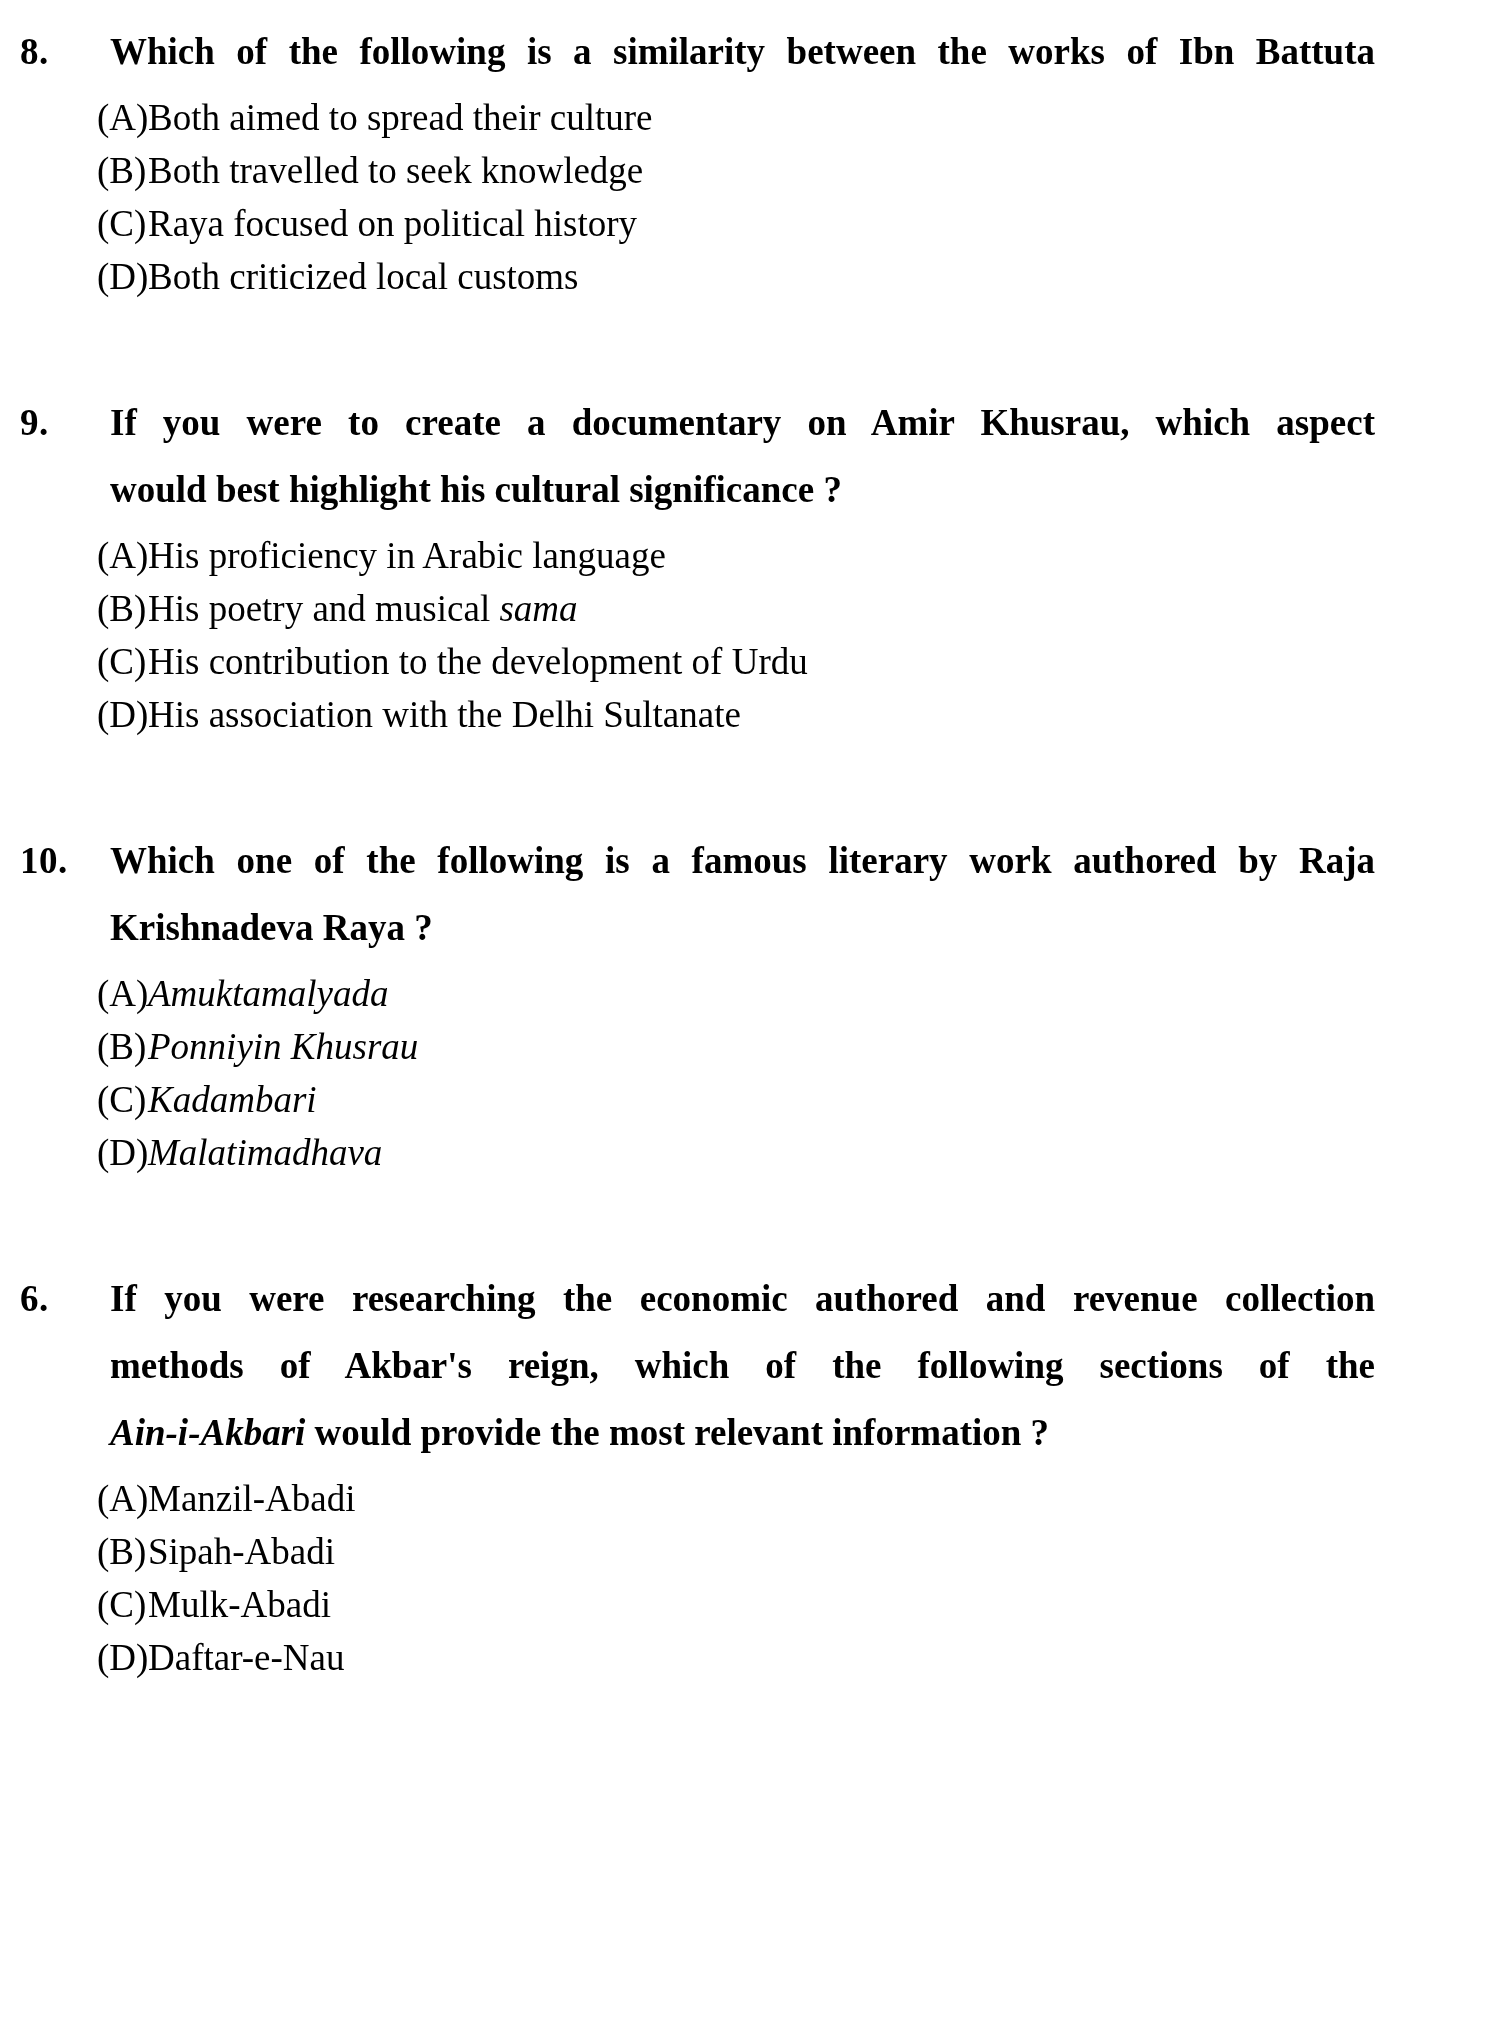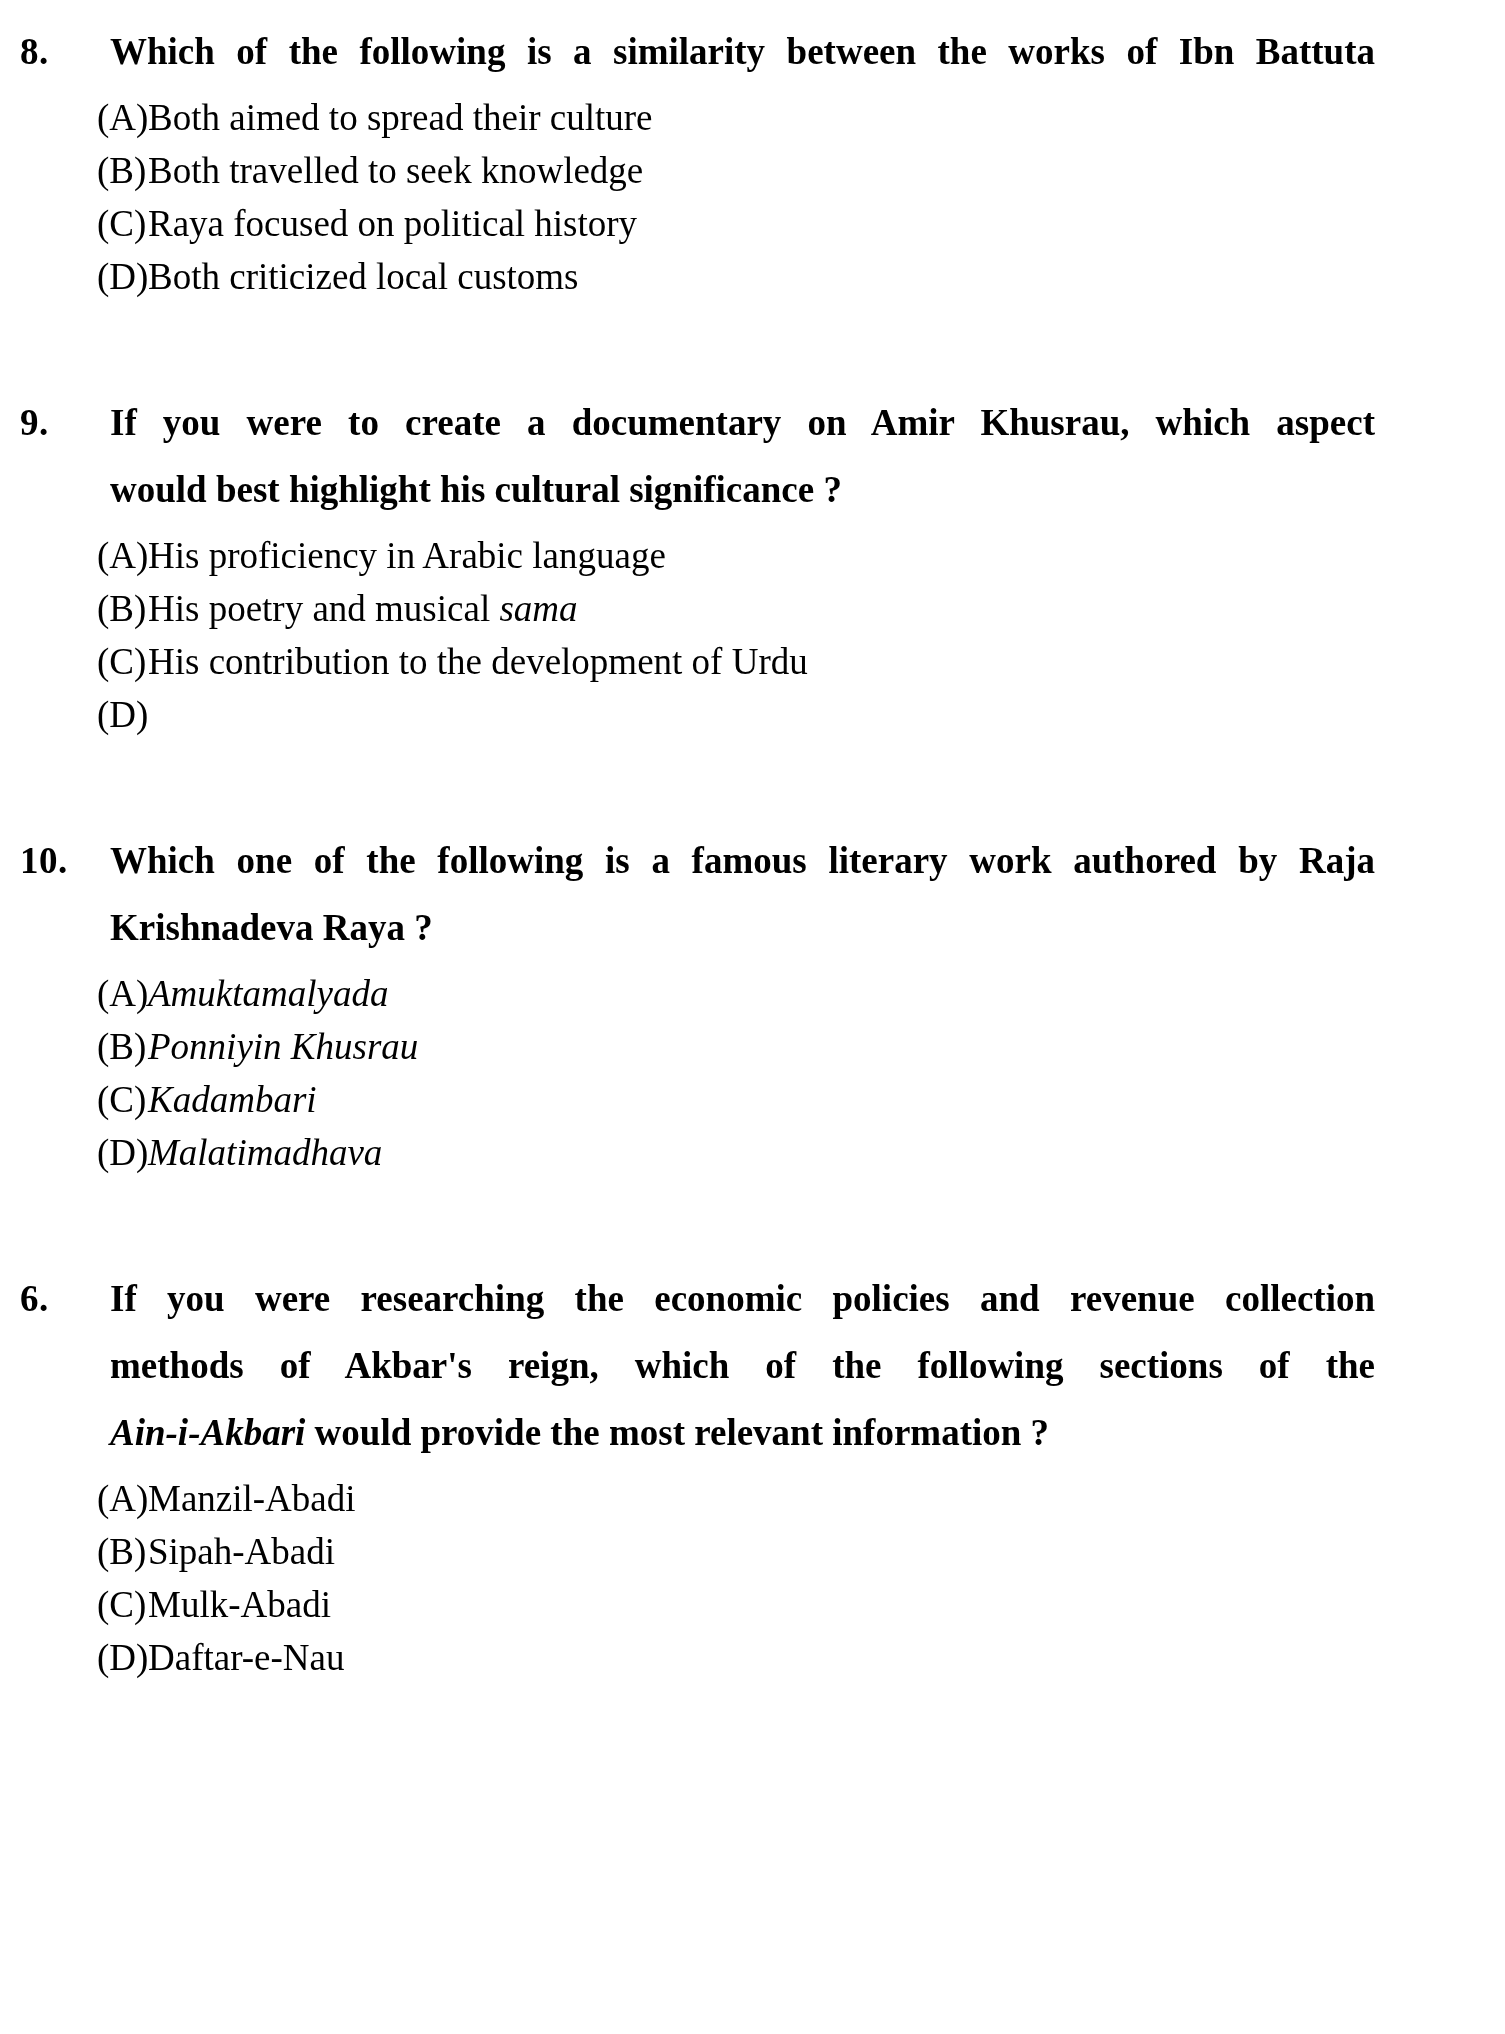--- a/index.html
+++ b/index.html
@@ -144,20 +144,21 @@
         <div class="option">
           <div class="opt-label">(B)</div>
           <div class="opt-text"><span>His poetry and musical </span><span class="it">sama</span></div>
         </div>
         <div class="option">
           <div class="opt-label">(C)</div>
           <div class="opt-text">His contribution to the development of Urdu</div>
         </div>
         <div class="option">
           <div class="opt-label">(D)</div>
+          <div class="opt-text">His association with the Delhi Sultanate</div>
         </div>
       </div>
     </div>
 
     <div class="gap-after-q"></div>
 
     <div class="question">
       <div class="q-row">
         <div class="q-num">10.</div>
         <div class="q-stem">
@@ -184,21 +185,21 @@
         </div>
       </div>
     </div>
 
     <div class="gap-after-q"></div>
 
     <div class="question">
       <div class="q-row">
         <div class="q-num">6.</div>
         <div class="q-stem">
-          <span class="line justify">If you were researching the economic policies and revenue collection</span>
+          <span class="line justify">If you were researching the economic authored and revenue collection</span>
           <span class="line justify">methods of Akbar's reign, which of the following sections of the</span>
           <span class="line last"><span class="it">Ain-i-Akbari</span><span> would provide the most relevant information ?</span></span>
         </div>
       </div>
       <div class="options">
         <div class="option">
           <div class="opt-label">(A)</div>
           <div class="opt-text">Manzil-Abadi</div>
         </div>
         <div class="option">

